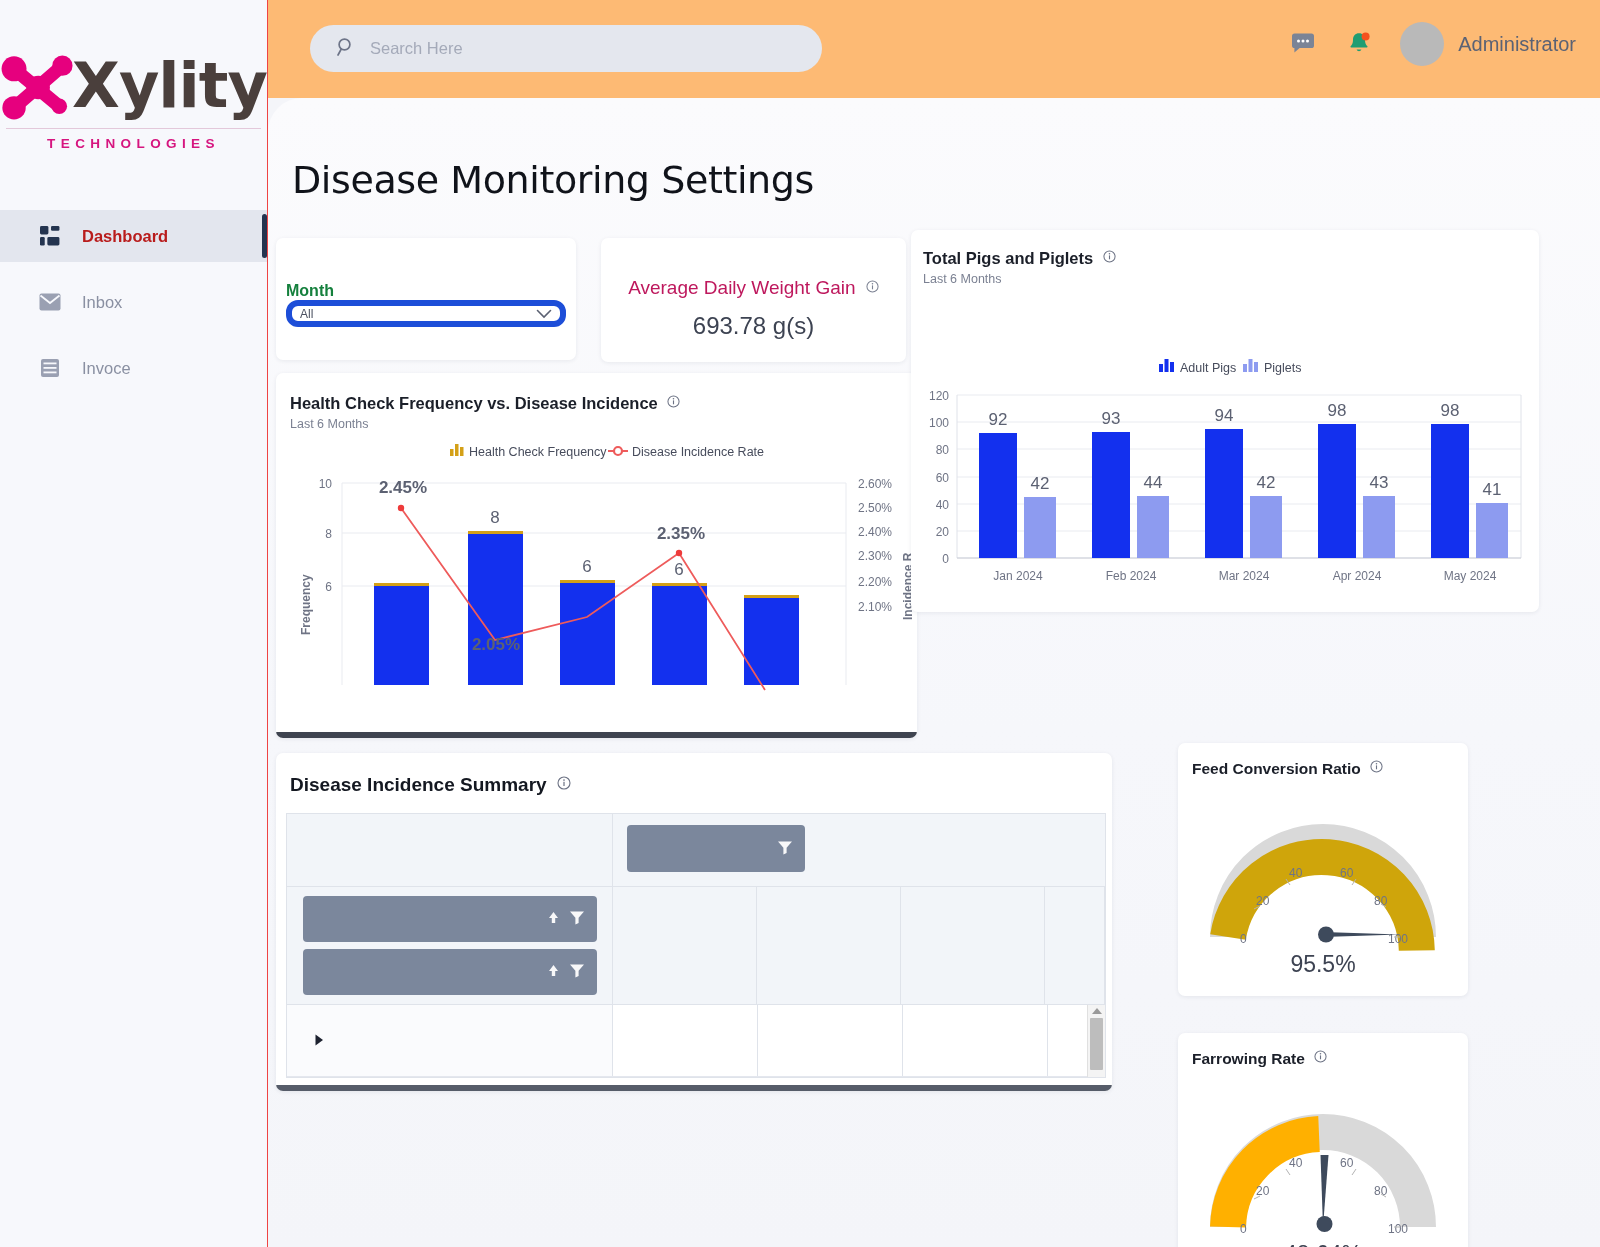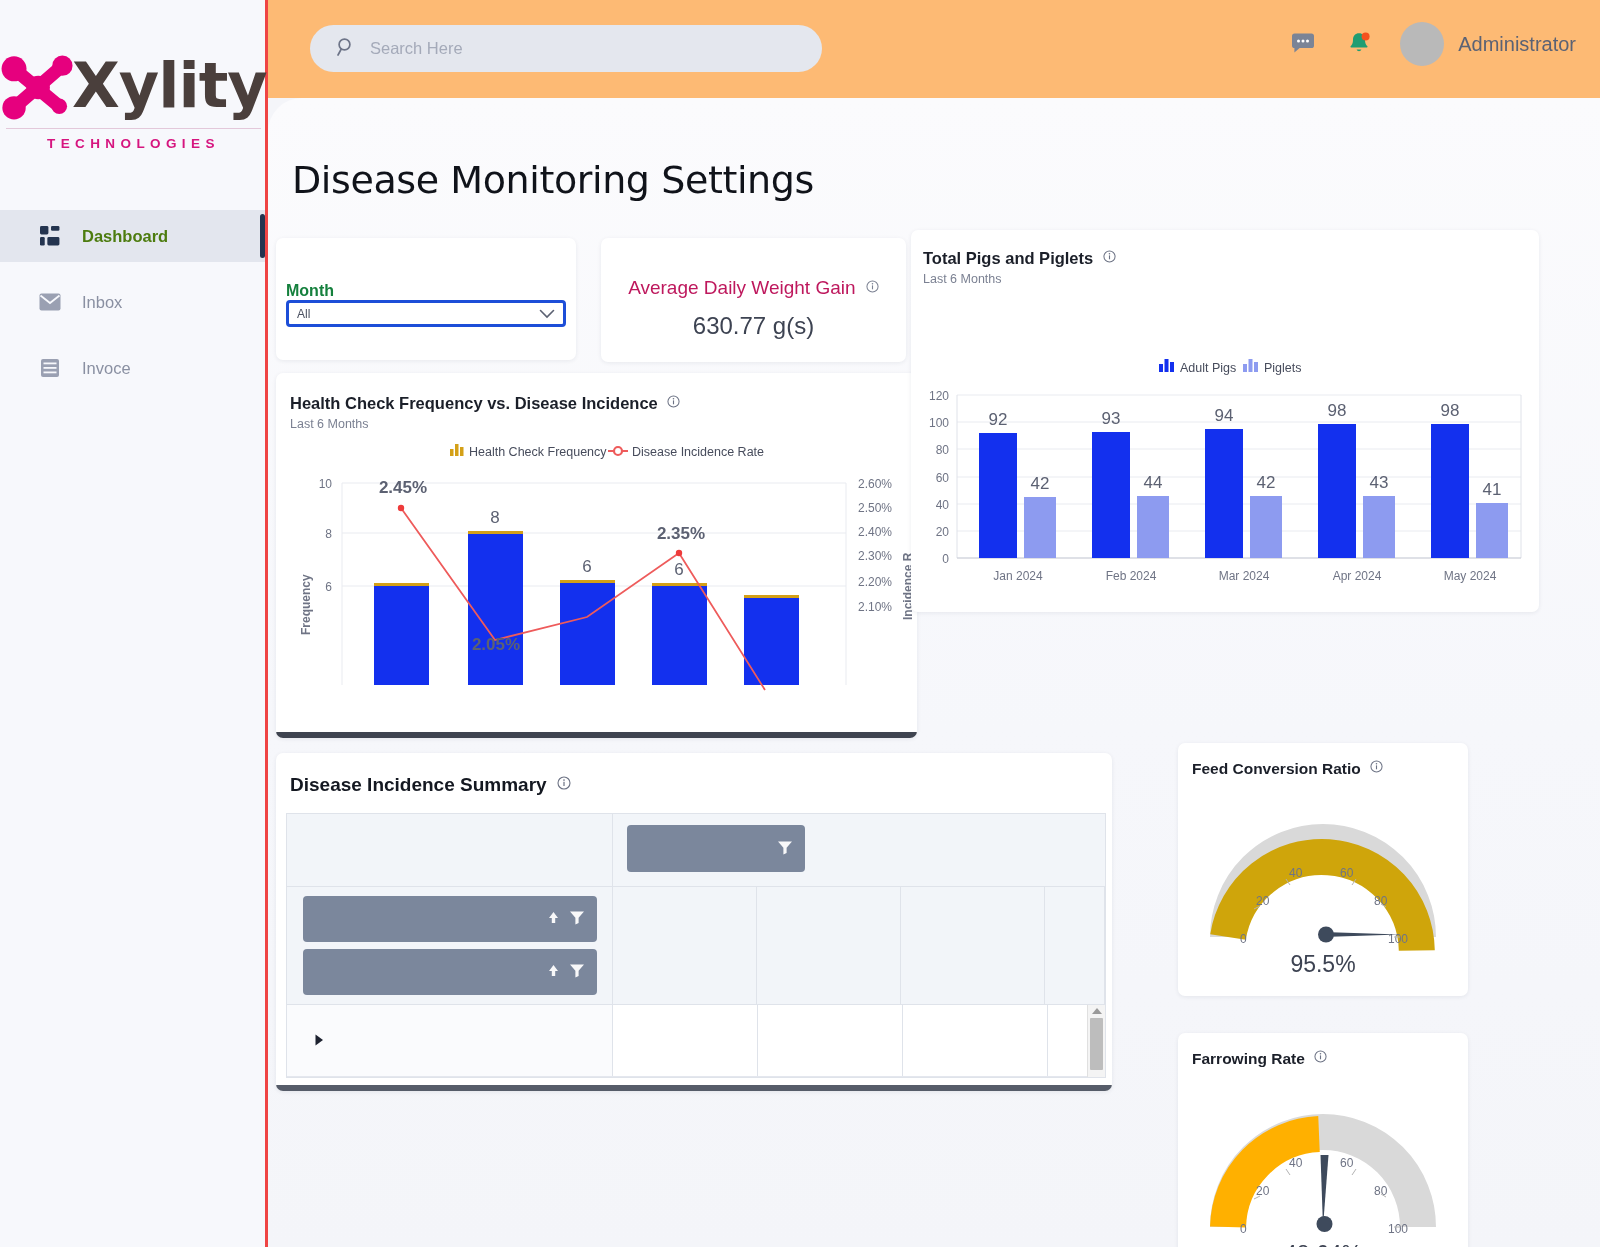--- a/index.html
+++ b/index.html
@@ -9,21 +9,21 @@
     background: #f4f5f9;
     color: #2b2f3a;
     position: relative;
   }
 
   
   #sidebar {
     position: absolute; left: 0; top: 0;
     width: 268px; height: 1247px;
     background: #f7f8fc;
-    border-right: 3px solid #ef4444;
+    border-right: 1px solid #ef4444;
   }
   #logo-area { padding: 48px 0 0 0; text-align: center; }
   .logo-wrap { display: inline-block; position: relative; }
   .logo-row { display: flex; align-items: center; justify-content: center; height: 76px; }
   .logo-x { width: 78px; height: 72px; }
   .logo-word {
     font-family: "DejaVu Sans", sans-serif;
     font-size: 62px; font-weight: 700; color: #4a3f3c;
     letter-spacing: -1px; margin-left: -6px; line-height: 1;
   }
@@ -36,21 +36,21 @@
   #nav { margin-top: 58px; }
   .nav-item {
     display: flex; align-items: center;
     height: 52px; padding-left: 38px;
     color: #8a90a2; font-size: 16.5px; cursor: pointer;
     position: relative;
   }
   .nav-item + .nav-item { margin-top: 14px; }
   .nav-item .nav-icon { width: 24px; height: 24px; margin-right: 20px; display:flex; align-items:center; justify-content:center; }
   .nav-item.active {
-    background: #e3e6ee; color: #4d7c0f; font-weight: 600;
+    background: #e3e6ee; color: #b91c1c; font-weight: 600;
   }
   .nav-item.active::after {
     content: ""; position: absolute; right: 0; top: 4px; bottom: 4px;
     width: 5px; background: #24344f; border-radius: 3px;
   }
 
   
   #topbar {
     position: absolute; left: 268px; top: 0; right: 0; height: 98px;
     background: #fdba74;
@@ -90,21 +90,21 @@
     font-family: "DejaVu Sans", sans-serif;
   }
 
   .card { background: #ffffff; border-radius: 7px; box-shadow: 0 1px 4px rgba(30,40,70,.08); position: absolute; }
 
   
   #month-card { left: 8px; top: 140px; width: 300px; height: 122px; }
   #month-label { position:absolute; left: 10px; top: 36px; font-size: 16px; font-weight: 700; color: #15803d; margin-top: 8px; }
   #month-select-wrap {
     position: absolute; left: 10px; top: 62px; width: 280px; height: 27px;
-    border: 3px solid #1d4ed8; border-radius: 4px; background: #fff;
+    border: 6px solid #1d4ed8; border-radius: 12px; background: #fff;
     display:flex; align-items:center; padding: 0 8px; cursor: pointer;
   }
   #month-select-value { font-size: 12px; color: #4b5161; flex: 1; }
 
   
   #adg-card { left: 333px; top: 140px; width: 305px; height: 124px; }
   #adg-inner { position:absolute; left:0; right:0; top: 38px; text-align:center; }
   #adg-label { font-size: 19px; color: #be185d; }
   #adg-value { font-size: 24px; color: #3d4352; margin-top: 13px; font-weight: 400; }
 
@@ -267,21 +267,21 @@
       <div id="adg-label">
         <span>Average Daily Weight Gain</span>
         <span class="info-ic">
           <svg width="13" height="13" viewBox="0 0 14 14">
               <circle cx="7" cy="7" r="6" stroke="#7b8192" stroke-width="1.1" fill="none"></circle>
               <rect x="6.4" y="5.8" width="1.2" height="4.2" fill="#7b8192"></rect>
               <circle cx="7" cy="4" r="0.85" fill="#7b8192"></circle>
             </svg>
         </span>
       </div>
-      <div id="adg-value">630.77 g(s)</div>
+      <div id="adg-value">693.78 g(s)</div>
     </div>
   </div>
 
   <div class="card" id="hc-card">
     <div id="hc-title">
       <span>Health Check Frequency vs. Disease Incidence</span>
       <span class="info-ic">
         <svg width="13" height="13" viewBox="0 0 14 14">
             <circle cx="7" cy="7" r="6" stroke="#6c7284" stroke-width="1.1" fill="none"></circle>
             <rect x="6.4" y="5.8" width="1.2" height="4.2" fill="#6c7284"></rect>

